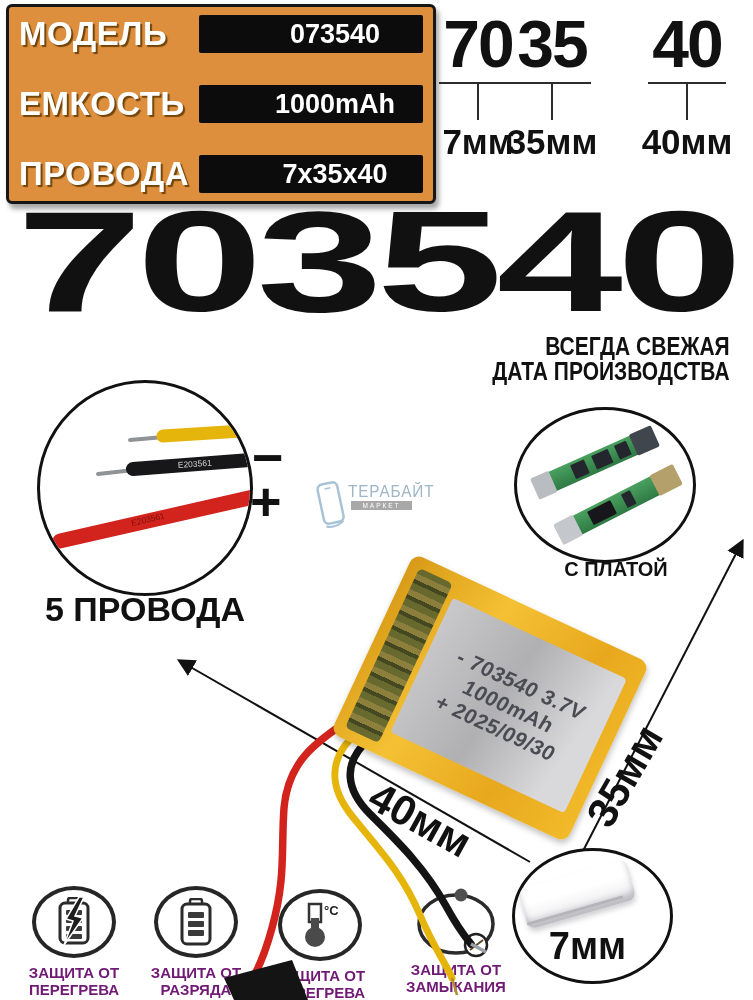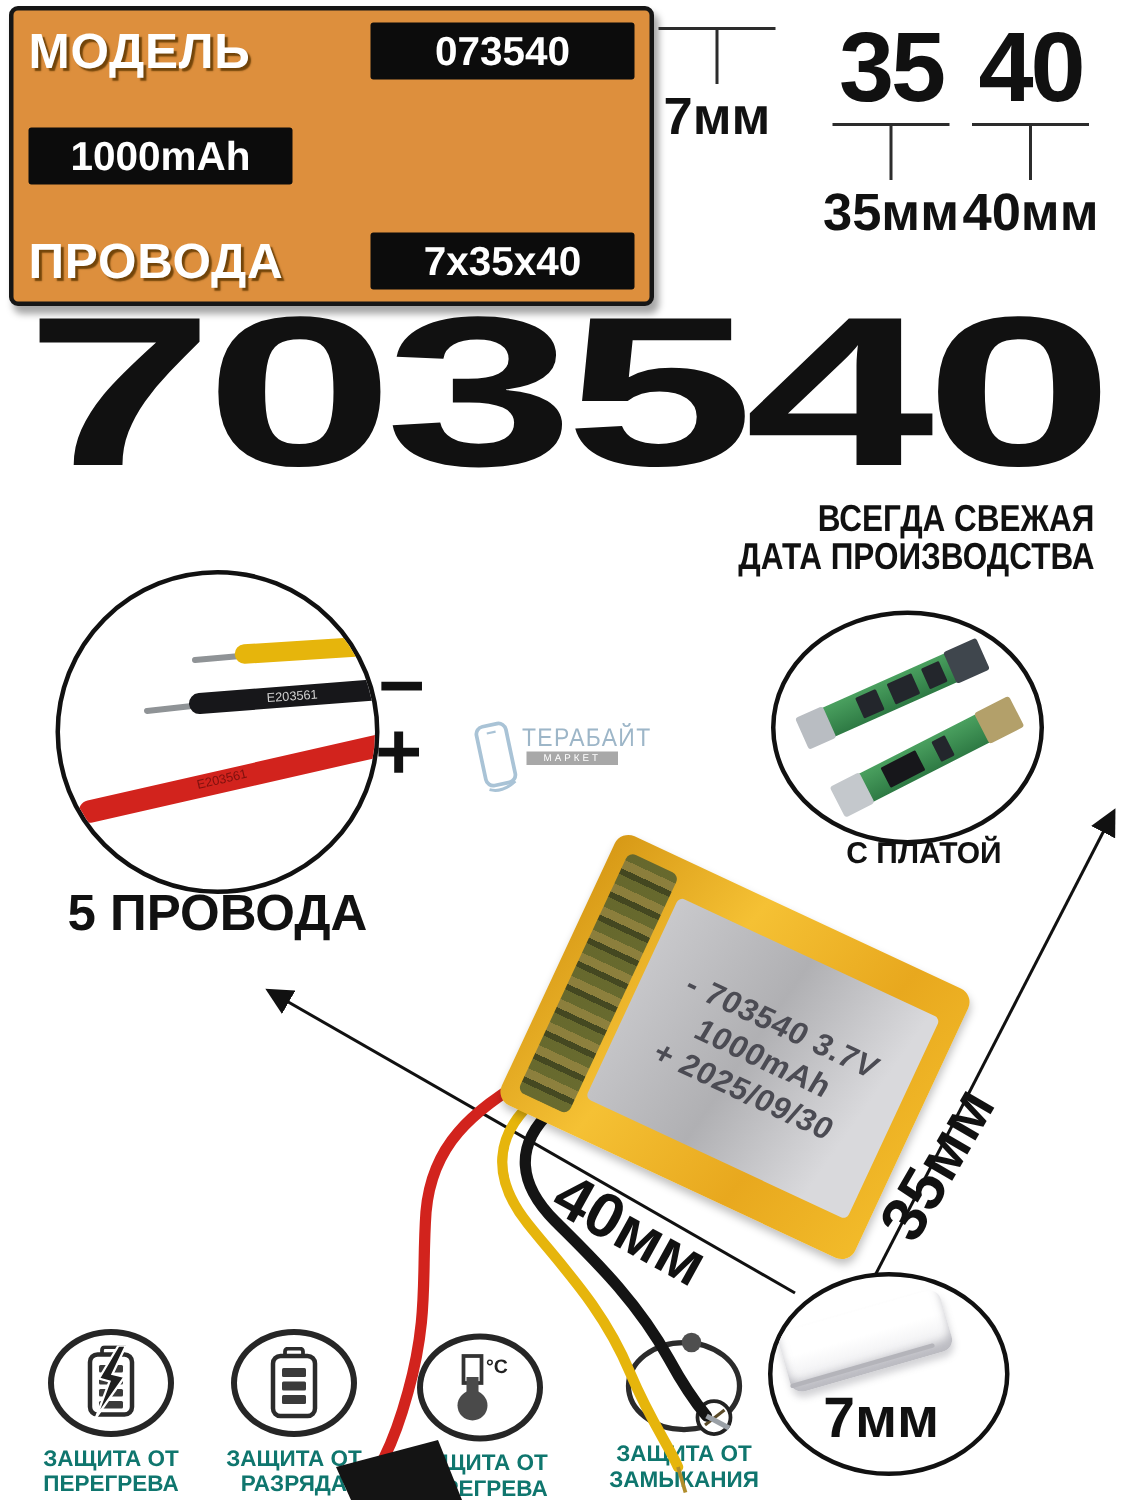--- a/index.html
+++ b/index.html
@@ -8,21 +8,21 @@
   .abs{position:absolute;}
 
   
   .spec-table{left:6px;top:4px;width:404px;height:182px;background:#dd8f3d;border:3px solid #161616;
               border-radius:6px;padding:6px 10px;display:flex;flex-direction:column;justify-content:space-between;
               box-shadow:3px 5px 5px rgba(0,0,0,.35);z-index:2;}
   .spec-row{display:flex;align-items:center;justify-content:space-between;height:42px;}
   .spec-label{font-size:33px;font-weight:bold;color:#fff;letter-spacing:.5px;
               text-shadow:2px 2px 1px rgba(95,55,0,.85);white-space:nowrap;}
   .spec-value{width:176px;height:38px;background:#0c0c0c;color:#fff;font-size:27px;font-weight:bold;
-              display:flex;align-items:center;justify-content:center;border-radius:2px;}
+              display:flex;align-items:center;justify-content:center;border-radius:2px;padding-left:48px;}
 
   
   .size-col{top:12px;width:120px;text-align:center;z-index:2;}
   .size-big{font-size:66px;font-weight:bold;line-height:64px;letter-spacing:-2px;}
   .size-hline{width:78px;height:2px;background:#2c2c2c;margin:6px auto 0;}
   .size-vline{width:2px;height:36px;background:#2c2c2c;margin:0 auto;}
   .size-small{font-size:35px;font-weight:bold;margin-top:2px;}
 
   
   .big-title{left:0;top:202px;width:753px;text-align:center;font-size:142px;font-weight:bold;
@@ -74,49 +74,51 @@
         box-shadow:inset 0 -7px 6px rgba(150,150,158,.55),0 4px 5px rgba(110,110,118,.3);}
   .slab-edge{position:absolute;left:10px;top:58px;width:100px;height:3px;background:#b4b4ba;
         transform:rotate(-16deg);border-radius:2px;}
   .thickness-label{position:absolute;left:0;right:10px;top:74px;text-align:center;
         font-size:38px;font-weight:bold;}
 
   
   .prot{z-index:2;text-align:center;}
   .prot-ellipse{width:76px;height:64px;border:4px solid #262626;border-radius:50%;margin:0 auto;
         display:flex;align-items:center;justify-content:center;background:#fff;}
-  .prot-label{margin-top:7px;font-size:15px;font-weight:bold;color:#0f766e;line-height:16.5px;white-space:nowrap;}
+  .prot-label{margin-top:7px;font-size:15px;font-weight:bold;color:#701a75;line-height:16.5px;white-space:nowrap;}
 
   .overlay{position:absolute;left:0;top:0;pointer-events:none;}
 </style>
 </head>
 <body>
 
 <div id="canvas">
 
   <div class="abs spec-table">
     <div class="spec-row">
       <span class="spec-label">МОДЕЛЬ</span>
       <span class="spec-value">073540</span>
     </div>
     <div class="spec-row">
+      <span class="spec-label">ЕМКОСТЬ</span>
       <span class="spec-value">1000mAh</span>
     </div>
     <div class="spec-row">
       <span class="spec-label">ПРОВОДА</span>
       <span class="spec-value">7x35x40</span>
     </div>
   </div>
 
   <div class="abs size-col" style="left:418px;">
+    <div class="size-big">70</div>
     <div class="size-hline"></div>
     <div class="size-vline"></div>
     <div class="size-small">7мм</div>
   </div>
-  <div class="abs size-col" style="left:534px;">
+  <div class="abs size-col" style="left:492px;">
     <div class="size-big">35</div>
     <div class="size-hline"></div>
     <div class="size-vline"></div>
     <div class="size-small">35мм</div>
   </div>
   <div class="abs size-col" style="left:627px;">
     <div class="size-big">40</div>
     <div class="size-hline"></div>
     <div class="size-vline"></div>
     <div class="size-small">40мм</div>

